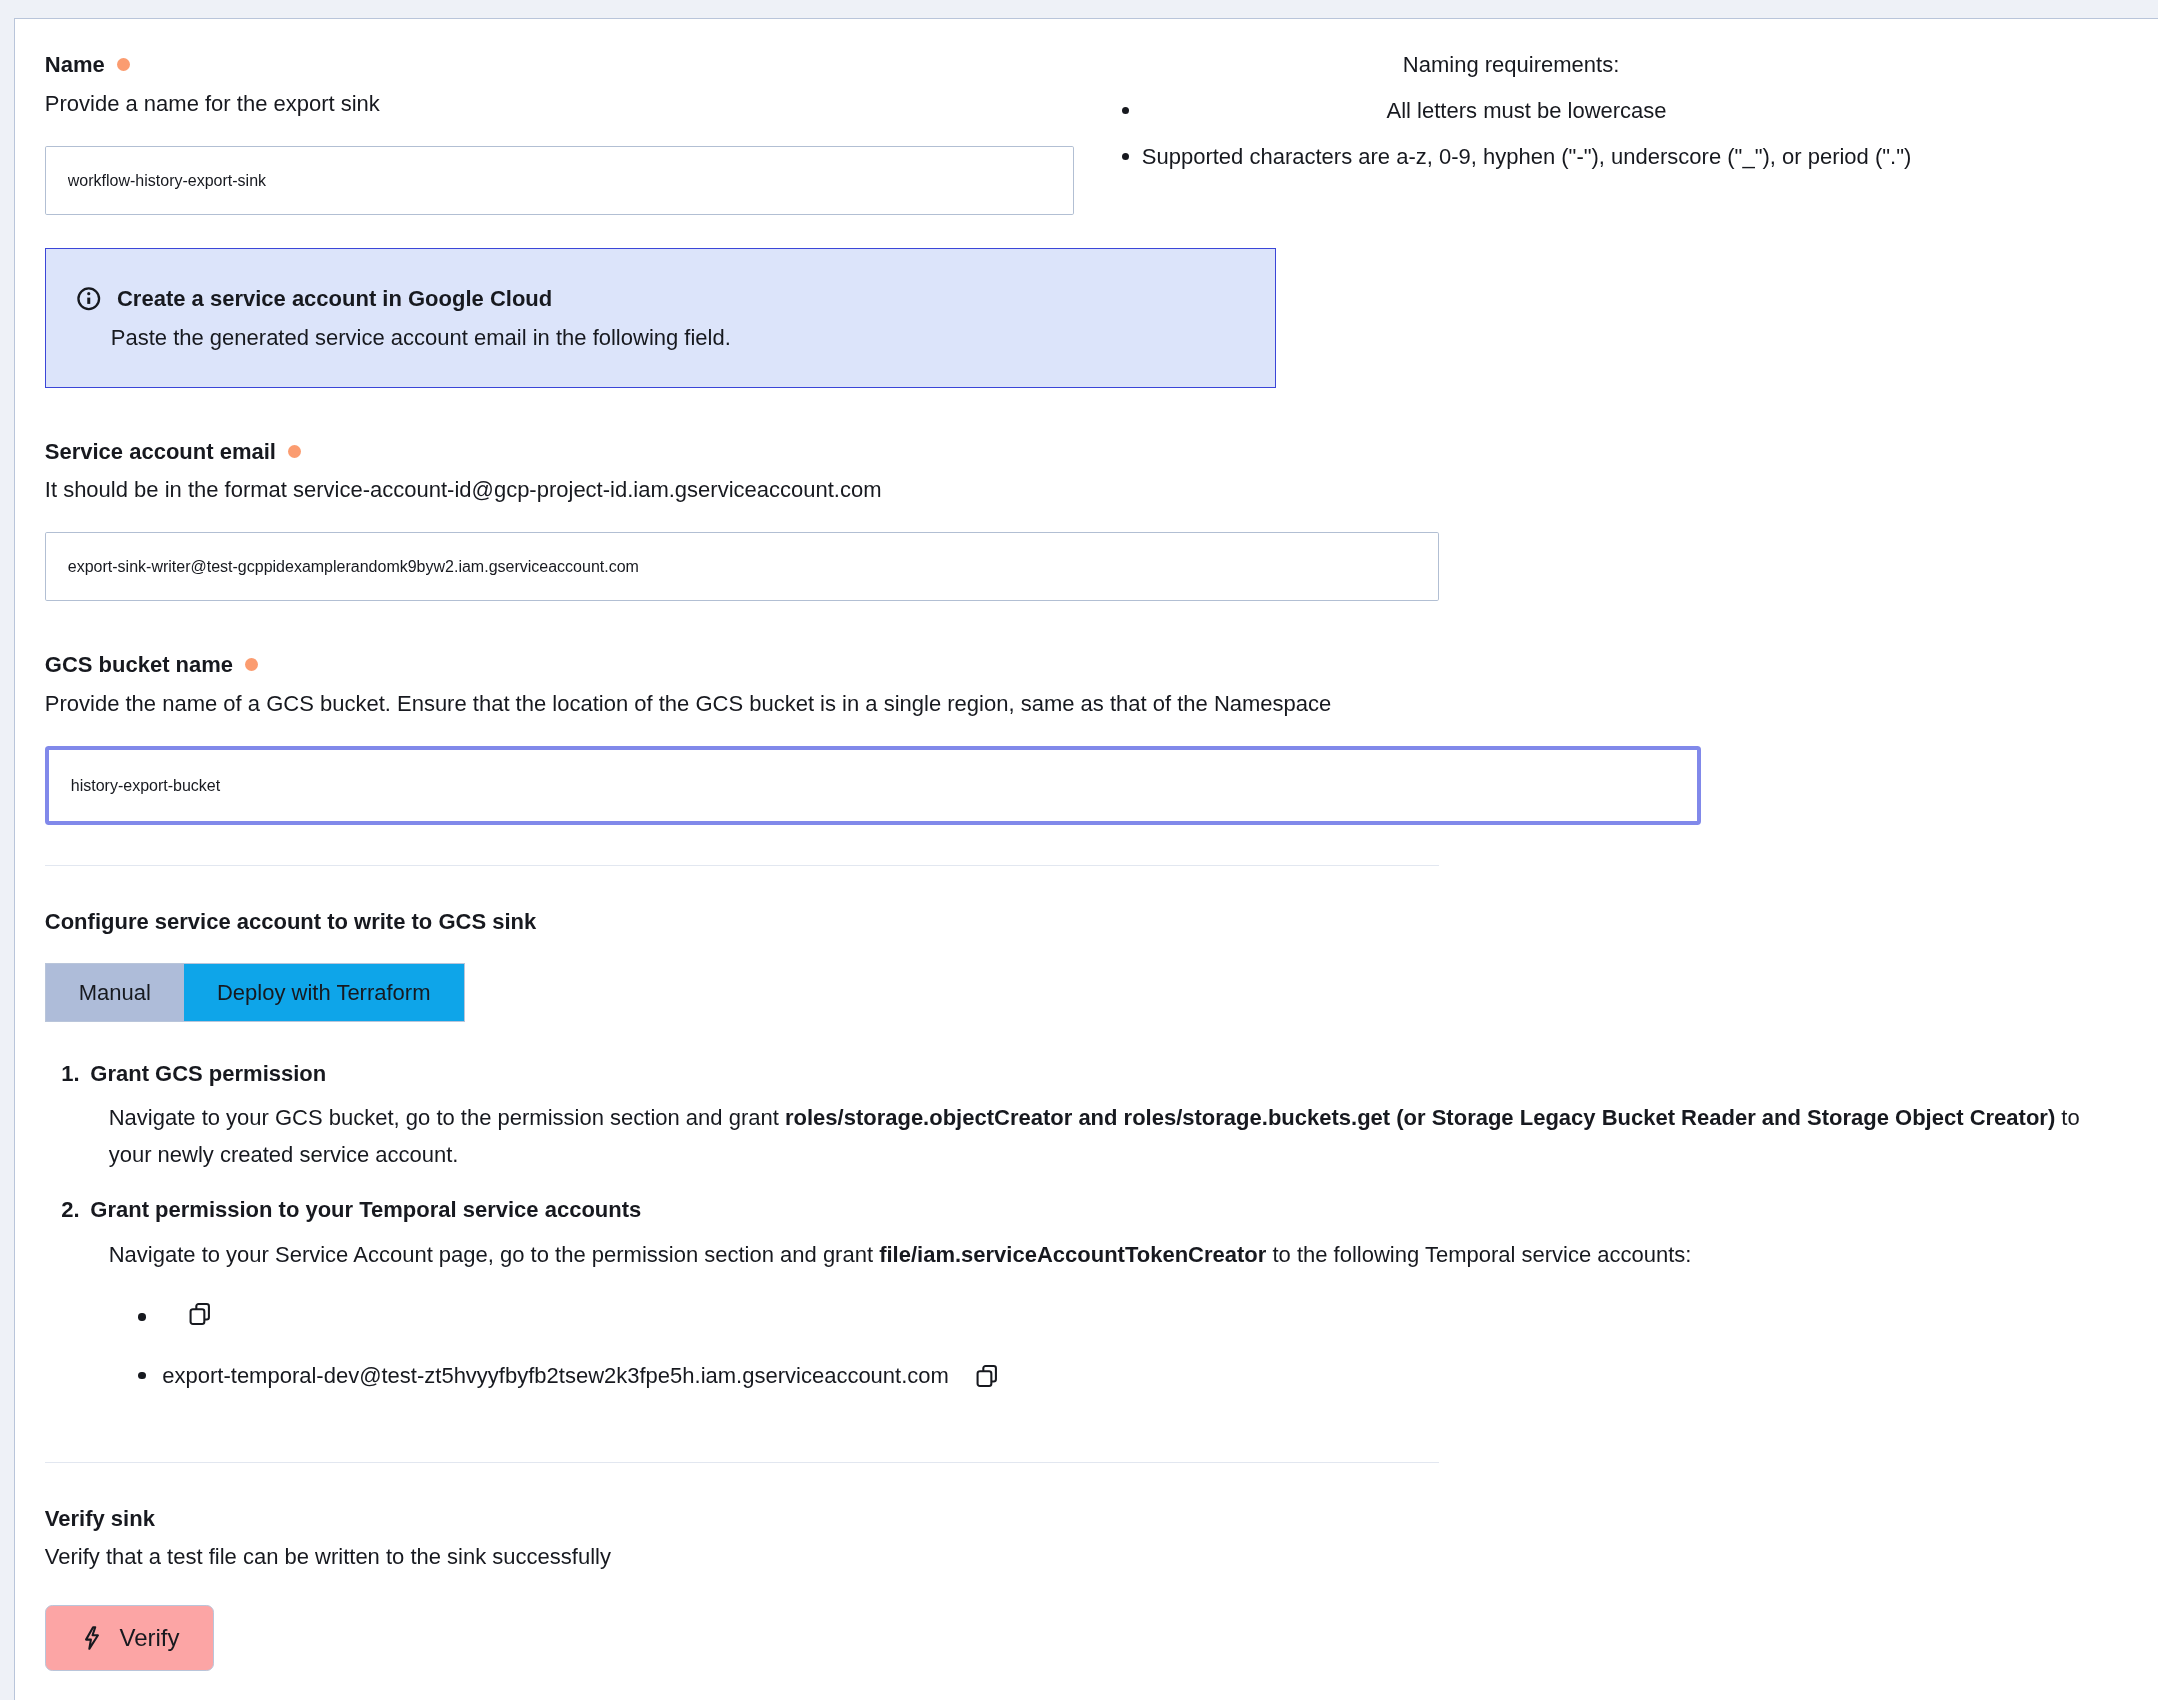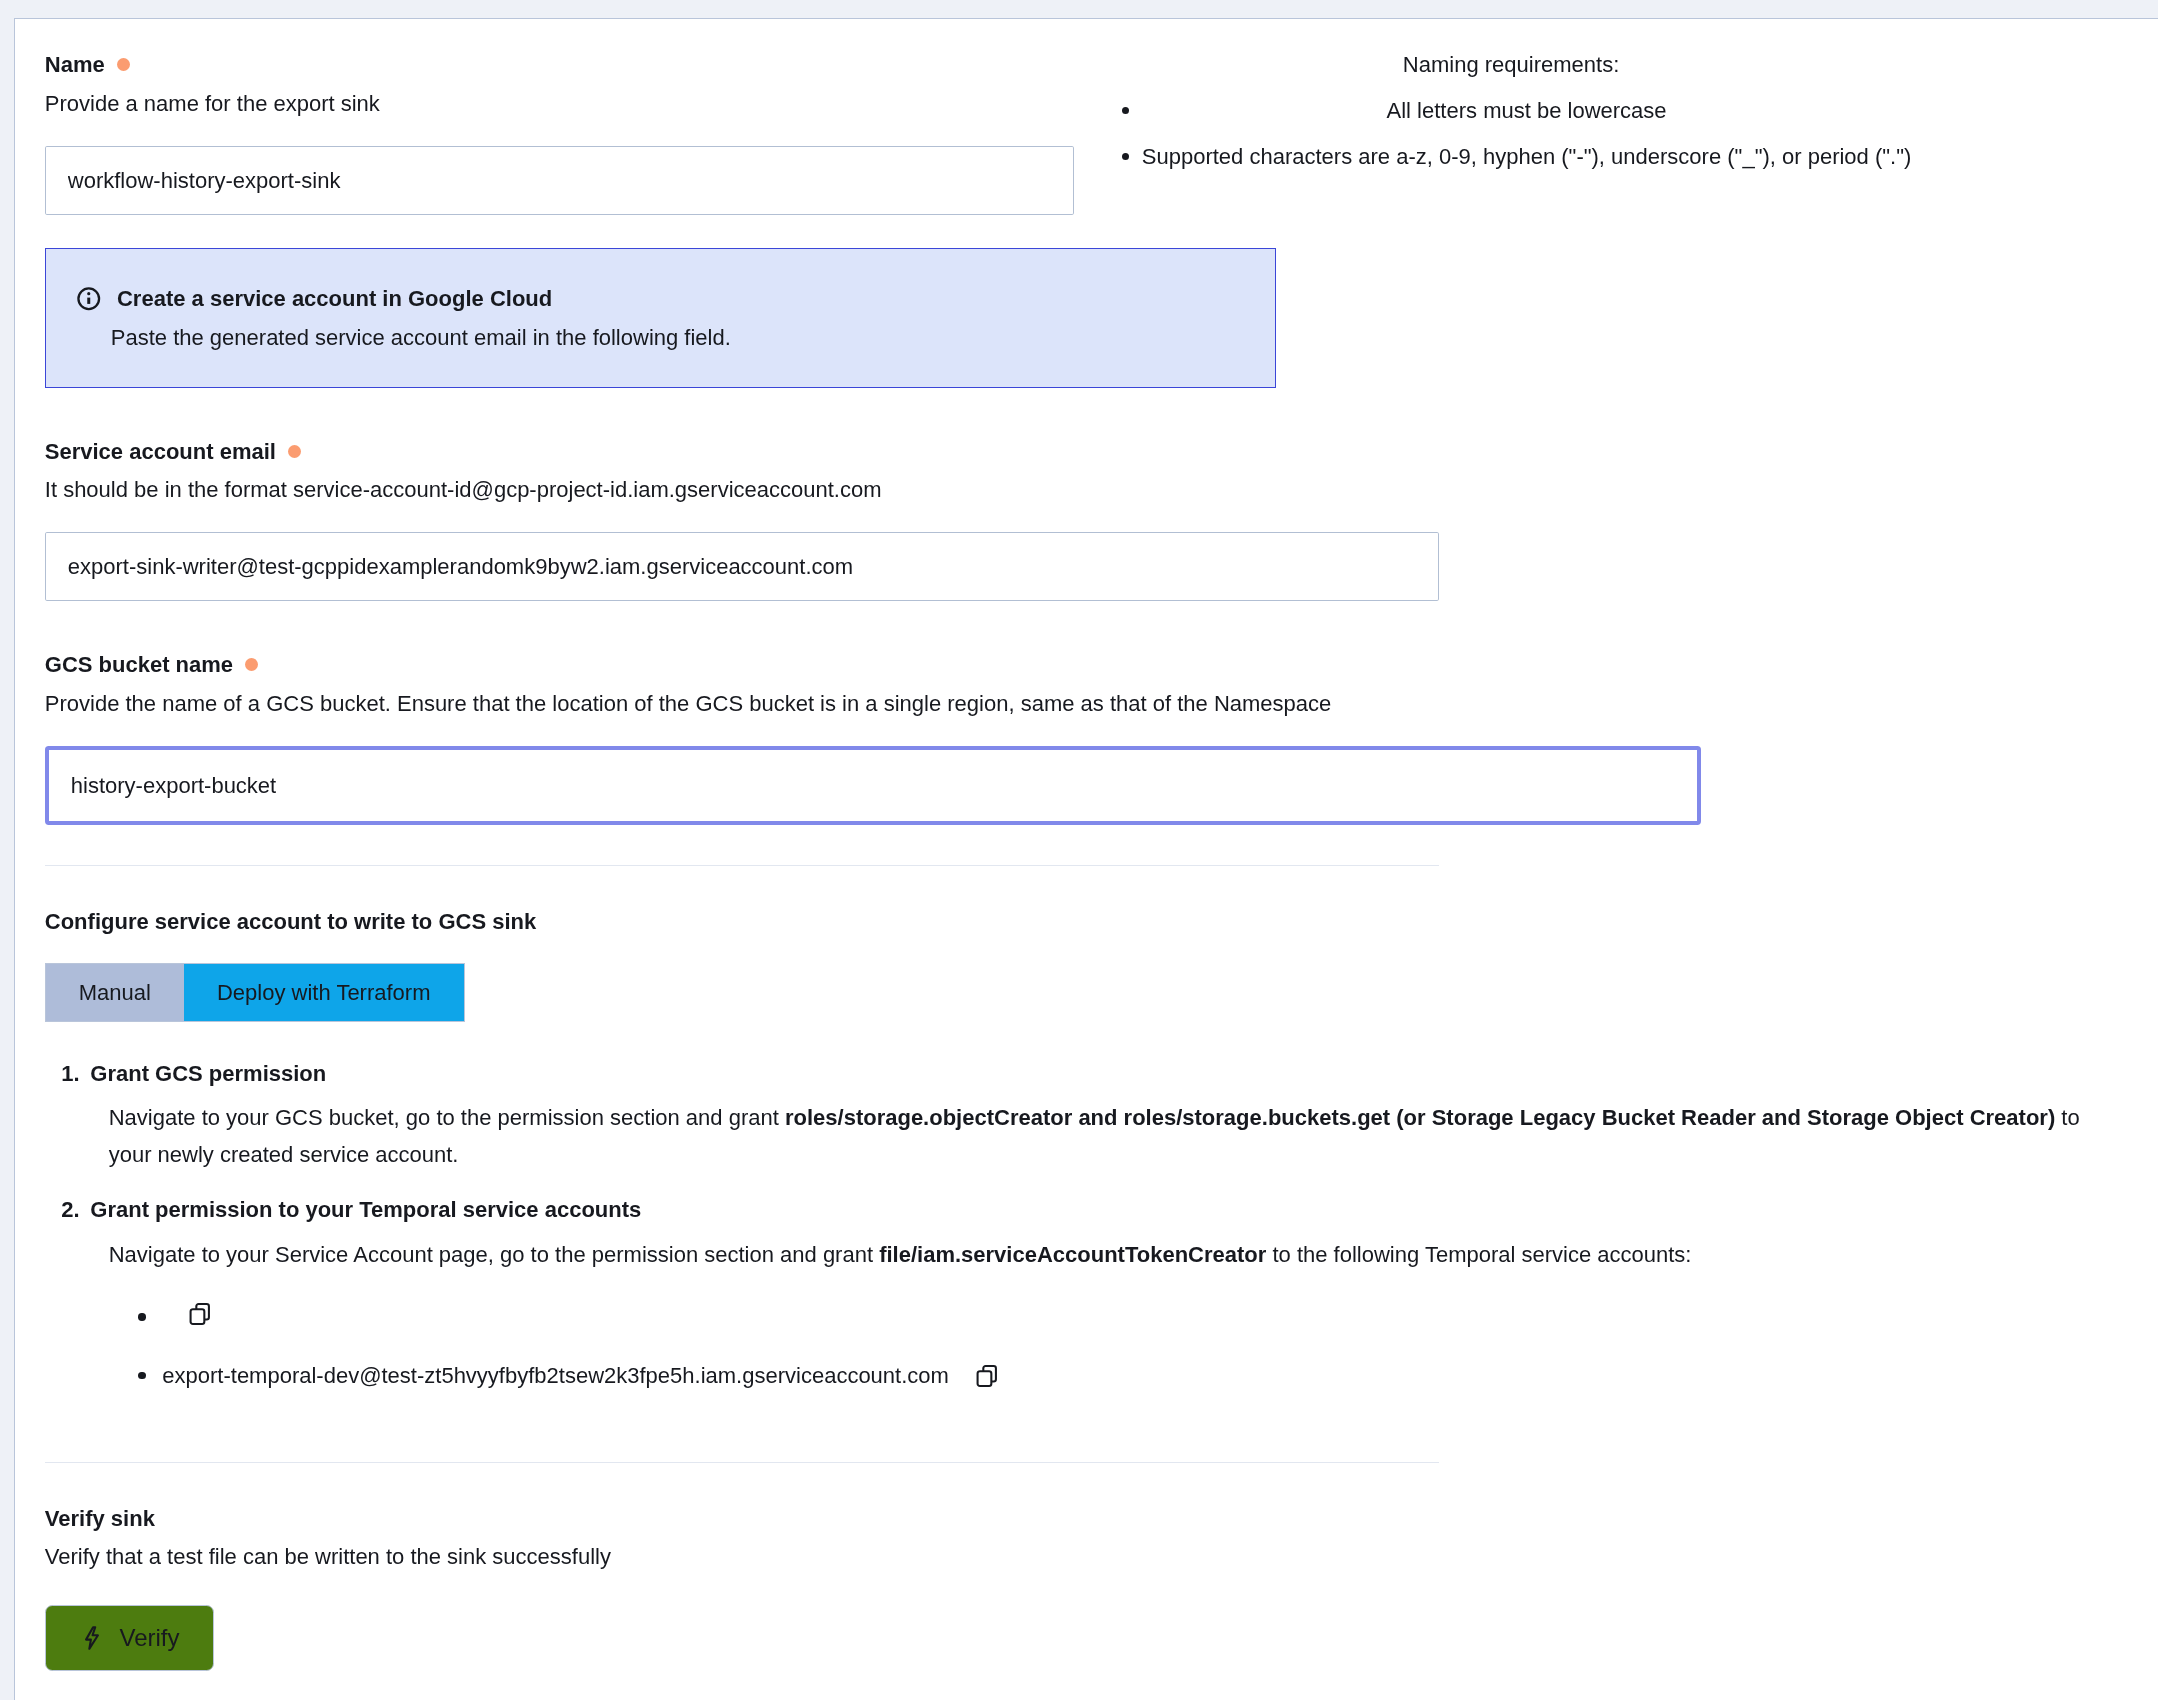--- a/index.html
+++ b/index.html
@@ -43,21 +43,21 @@
     margin-left:12px;
   }
   .field-desc{line-height:31px;margin-top:7.3px;}
   .text-input{
     display:block;
     margin-top:27.5px;
     width:1029px;height:69px;
     border:1.8px solid var(--input-border);
     border-radius:1.8px;
     padding:0 22px;
-    font-family:inherit;font-size:22px;color:var(--text);
+    font-family:inherit;font-size:16px;color:var(--text);
     background:#fff;
     outline:none;
   }
   .text-input.wide{width:1394px;}
   .text-input.focused{
     width:1656px;height:79px;
     border:4.6px solid var(--focus-border);
     border-radius:3.7px;
   }
   .top-row{display:flex;}
@@ -133,21 +133,21 @@
     margin-left:22px;
     width:31px;height:31px;
     display:inline-flex;align-items:center;justify-content:center;
     background:none;border:none;cursor:pointer;padding:0;
   }
   .verify-btn{
     margin-top:33px;
     height:66px;
     padding:0 33px;
     display:inline-flex;align-items:center;gap:14.7px;
-    background:#4d7c0f;
+    background:#fca5a5;
     border:1.8px solid var(--card-border);
     border-radius:7.3px;
     font-family:inherit;font-size:24px;color:var(--text);
     cursor:pointer;
   }
   svg{display:block;}
 </style>
 </head>
 <body>
 

